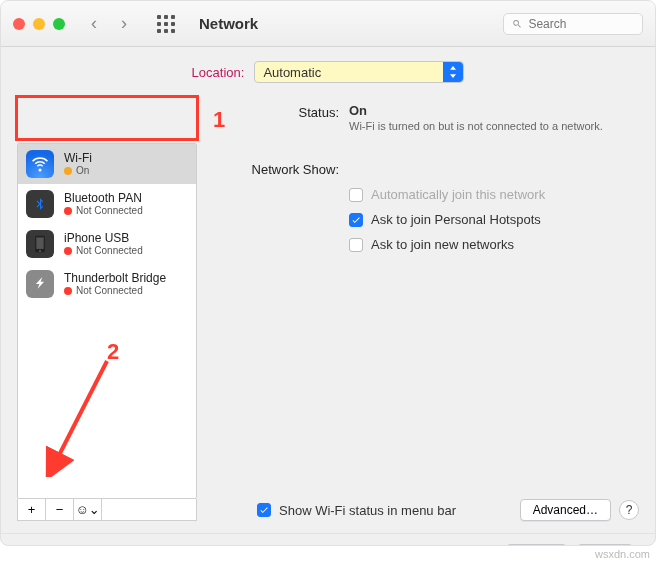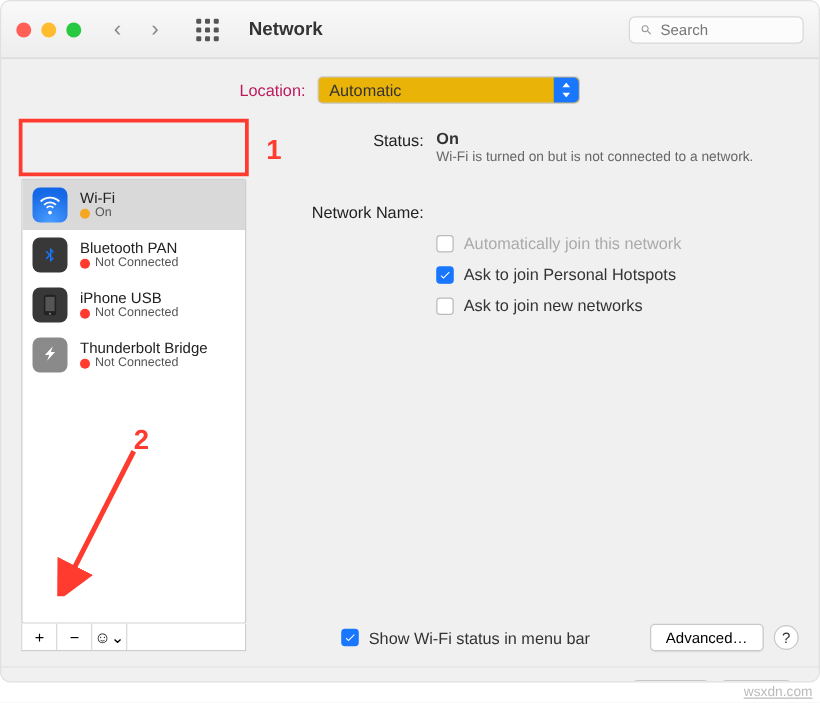--- a/index.html
+++ b/index.html
@@ -12,21 +12,21 @@
 .tl-min { background:#febc2e; }
 .tl-max { background:#28c840; }
 .nav-arrows { display:flex; gap:24px; margin-left:14px; color:#888; font-size:18px; }
 .apps-icon { width:18px; height:18px; display:grid; grid-template-columns:repeat(3,4px); grid-template-rows:repeat(3,4px); gap:3px; margin-left:18px; }
 .apps-icon i { background:#555; width:4px; height:4px; border-radius:1px; }
 .title { font-weight:600; font-size:15px; margin-left:12px; }
 .search { margin-left:auto; display:flex; align-items:center; background:#fcfcfc; border:1px solid #d8d8d8; border-radius:5px; padding:3px 8px; width:140px; gap:6px; color:#888; }
 .search input { border:none; outline:none; background:transparent; font-size:12px; width:100%; color:#555; }
 .location-row { display:flex; align-items:center; justify-content:center; gap:10px; padding:14px 0 16px; }
 .location-row label { font-size:13px; color:#be185d; }
-.select { border:1px solid #c8c8cc; background:#eab308; border-radius:4px; height:22px; display:flex; align-items:center; padding:0 26px 0 8px; position:relative; font-size:13px; min-width:210px; }
+.select { border:1px solid #c8c8cc; background:#fef9c3; border-radius:4px; height:22px; display:flex; align-items:center; padding:0 26px 0 8px; position:relative; font-size:13px; min-width:210px; }
 .select .arrow { position:absolute; right:0; top:0; bottom:0; width:20px; background:#1976ff; border-radius:0 4px 4px 0; display:flex; align-items:center; justify-content:center; }
 .select .arrow svg { fill:#fff; }
 .content { display:flex; padding:0 16px 12px; gap:12px; }
 .sidebar-wrap { position:relative; }
 .sidebar-highlight { position:absolute; top:-4px; left:-2px; width:184px; height:46px; border:3px solid #ff3b30; z-index:5; pointer-events:none; }
 .anno-1 { position:absolute; left:196px; top:8px; color:#ff3b30; font-weight:700; font-size:22px; }
 .anno-2 { position:absolute; left:90px; top:240px; color:#ff3b30; font-weight:700; font-size:22px; z-index:6; }
 .arrow-svg { position:absolute; left:20px; top:258px; z-index:6; pointer-events:none; }
 .sidebar { width:180px; border:1px solid #cfcfcf; background:#fff; border-radius:2px; height:356px; overflow:auto;margin-top:44px; }
 .service { display:flex; align-items:center; gap:10px; padding:6px 8px; }
@@ -52,27 +52,27 @@
 .status-on { font-weight:600; }
 .btn { background:#fff; border:1px solid #c8c8cc; border-radius:4px; padding:3px 12px; font-size:12px; cursor:pointer; box-shadow:0 1px 0 rgba(0,0,0,.05); }
 .sub { font-size:11px; color:#666; margin-top:2px; }
 .sub-indent { font-size:11px; color:#666; margin-left:20px; max-width:260px; }
 .check-row { display:flex; align-items:center; gap:8px; margin-left:140px; font-size:13px; }
 .check-row.disabled { color:#aaa; }
 .check { width:14px; height:14px; border:1px solid #bbb; border-radius:3px; background:#fff; display:inline-flex; align-items:center; justify-content:center; }
 .check.checked { background:#1976ff; border-color:#1976ff; color:#fff; }
 .check svg { width:10px; height:10px; fill:#fff; }
 .detail-bottom { margin-top:auto; display:flex; align-items:center; gap:8px; padding-top:10px; }
-.detail-bottom .check-row { margin-left:16px;padding-left:48px; }
+.detail-bottom .check-row { margin-left:0;padding-left:48px; }
 .help { width:20px; height:20px; border:1px solid #c8c8cc; border-radius:50%; background:#fff; font-size:12px; display:flex; align-items:center; justify-content:center; cursor:pointer; }
 .footer { display:flex; justify-content:flex-end; gap:10px; padding:10px 22px; border-top:1px solid #e2e2e2;align-items:flex-end; }
 .footer .btn { color:#aaa; }
 .network-select { border:1px solid #c8c8cc; background:#fff; border-radius:4px; height:22px; display:flex; align-items:center; padding:0 26px 0 8px; position:relative; font-size:13px; width:210px; color:#999; }
 .network-select .arrow { position:absolute; right:0; top:0; bottom:0; width:20px; background:#1976ff; border-radius:0 4px 4px 0; display:flex; align-items:center; justify-content:center; }
-.watermark { position:absolute; bottom:2px; right:6px; font-size:11px; color:#bbb;text-decoration:underline; }
+.watermark { position:absolute; bottom:2px; right:6px; font-size:11px; color:#bbb; }
 </style>
 </head>
 <body>
 
 <div class="window">
 
   <div class="titlebar">
     <div class="traffic">
       <span class="tl-close"></span>
       <span class="tl-min"></span>
@@ -202,21 +202,21 @@
         <div class="lbl">Status:</div>
         <div class="val">
           <div style="display:flex; align-items:center; gap:14px;">
             <span class="status-on">On</span>
           </div>
           <div class="sub">Wi-Fi is turned on but is not connected to a network.</div>
         </div>
       </div>
 
       <div class="row" style="margin-top:18px;">
-        <div class="lbl">Network Name:</div>
+        <div class="lbl">Network Show:</div>
       </div>
 
       <div class="check-row disabled">
         <span class="check"></span>
         <span>Automatically join this network</span>
       </div>
 
       <div class="check-row">
         <span class="check checked">
           <svg viewBox="0 0 24 24">

